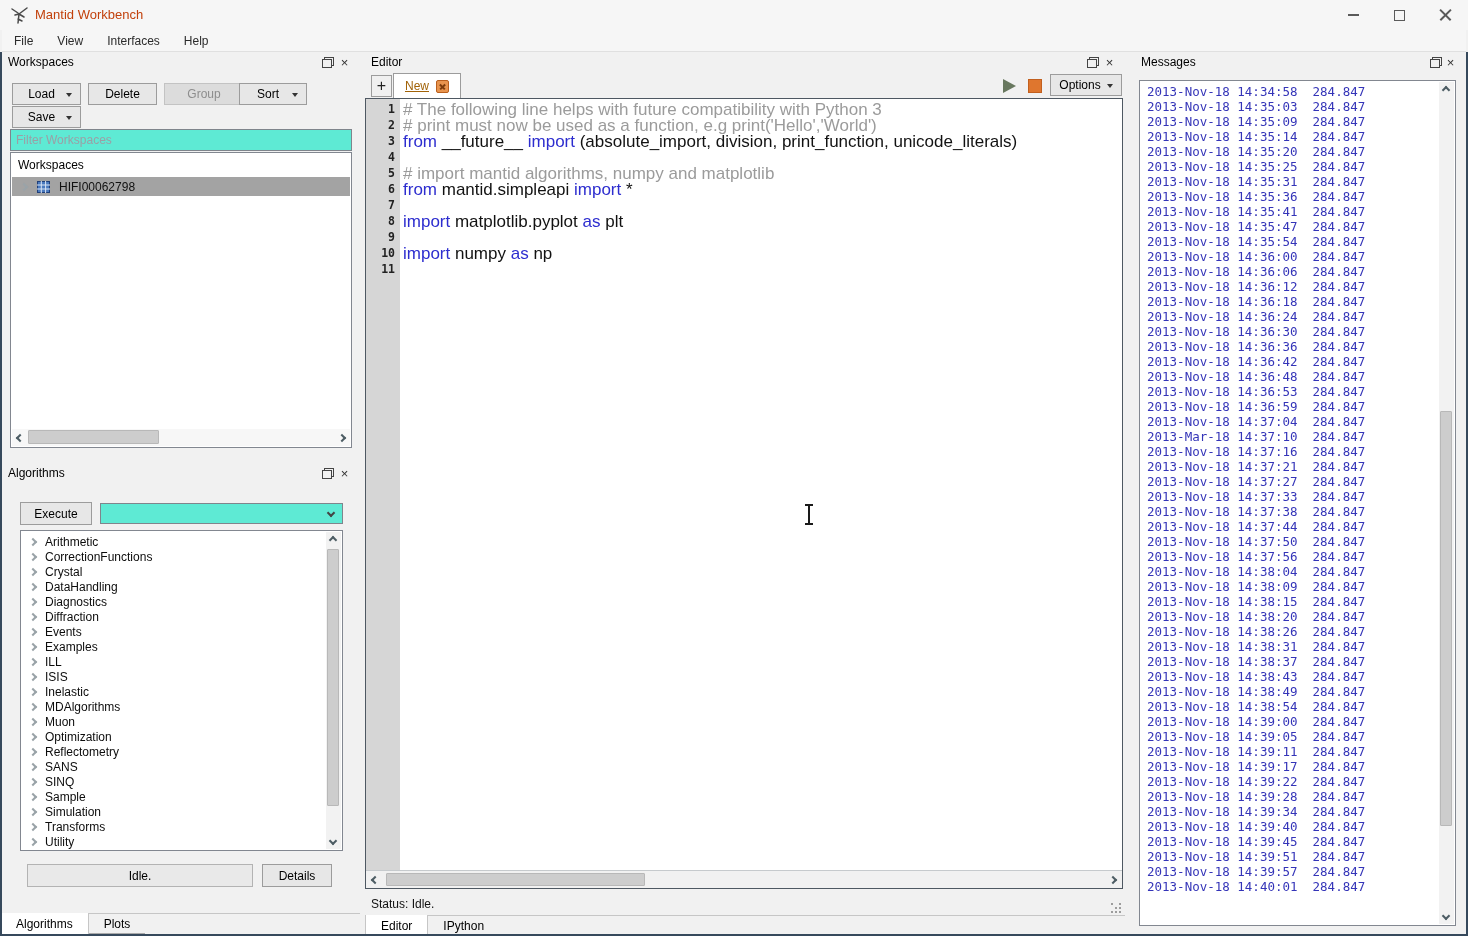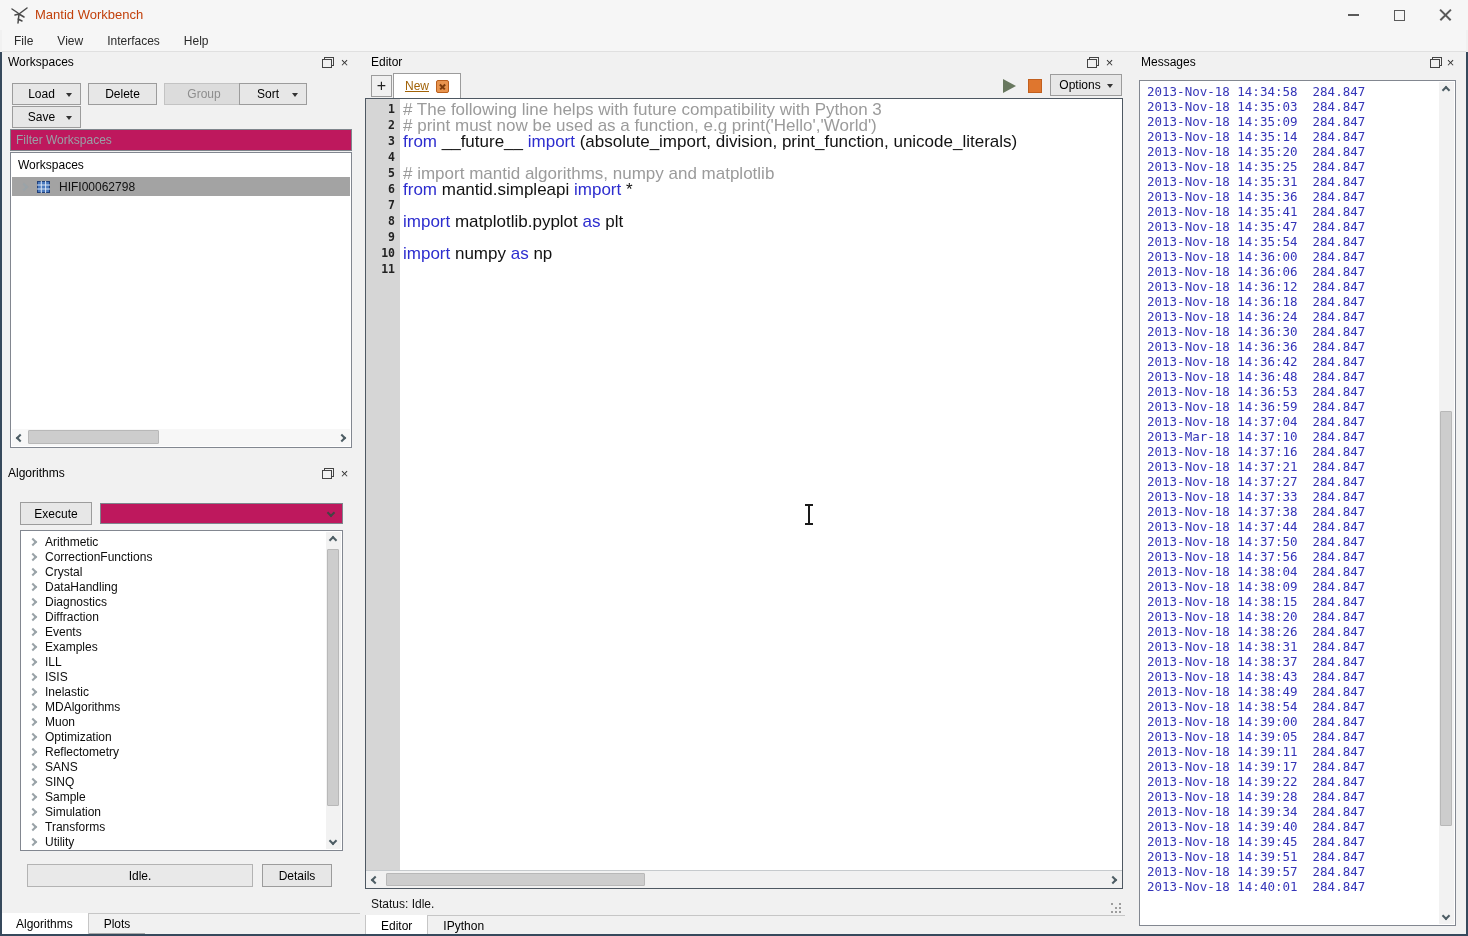--- a/index.html
+++ b/index.html
@@ -31,21 +31,21 @@
   .panel-title .t { position:absolute; left:8px; top:3px; font-size:12px; color:#000; }
   .icon-close { position:absolute; top:3px; width:15px; height:15px; font-size:13px; line-height:15px; text-align:center; color:#333; }
   .icon-float { position:absolute; top:5px; width:12px; height:11px; }
   .icon-float::before { content:""; position:absolute; right:0; top:0; width:8px; height:7px; border:1px solid #444; background:#f1f1f1; }
   .icon-float::after  { content:""; position:absolute; left:0; bottom:0; width:8px; height:7px; border:1px solid #444; background:#f1f1f1; }
 
   .btn { position:absolute; background:#e7e7e7; border:1px solid #9c9c9c; display:flex; align-items:center; justify-content:center; font-size:12px; color:#000; }
   .btn.disabled { background:#dcdcdc; border-color:#c3c3c3; color:#8d8d8d; }
   .dtri { position:absolute; right:8px; top:9px; width:0; height:0; border-left:3.5px solid transparent; border-right:3.5px solid transparent; border-top:4px solid #333; }
 
-  .input { position:absolute; border:1px solid #7f858c; background:#be185d; font-size:12px; padding:0 5px; color:#111; }
+  .input { position:absolute; border:1px solid #7f858c; background:#5eead4; font-size:12px; padding:0 5px; color:#111; }
   .input::placeholder { color:#9aa0a6; }
   .box { position:absolute; border:1px solid #828790; background:#fff; }
 
   .ca { position:absolute; width:6px; height:6px; border-right:2px solid #4d5d64; border-bottom:2px solid #4d5d64; }
   .ca.up   { transform:rotate(-135deg); }
   .ca.down { transform:rotate(45deg); }
   .ca.left { transform:rotate(135deg); }
   .ca.right{ transform:rotate(-45deg); }
   .thumb { position:absolute; background:#cdcdcd; border:1px solid #b8b8b8; border-radius:1px; }
 

